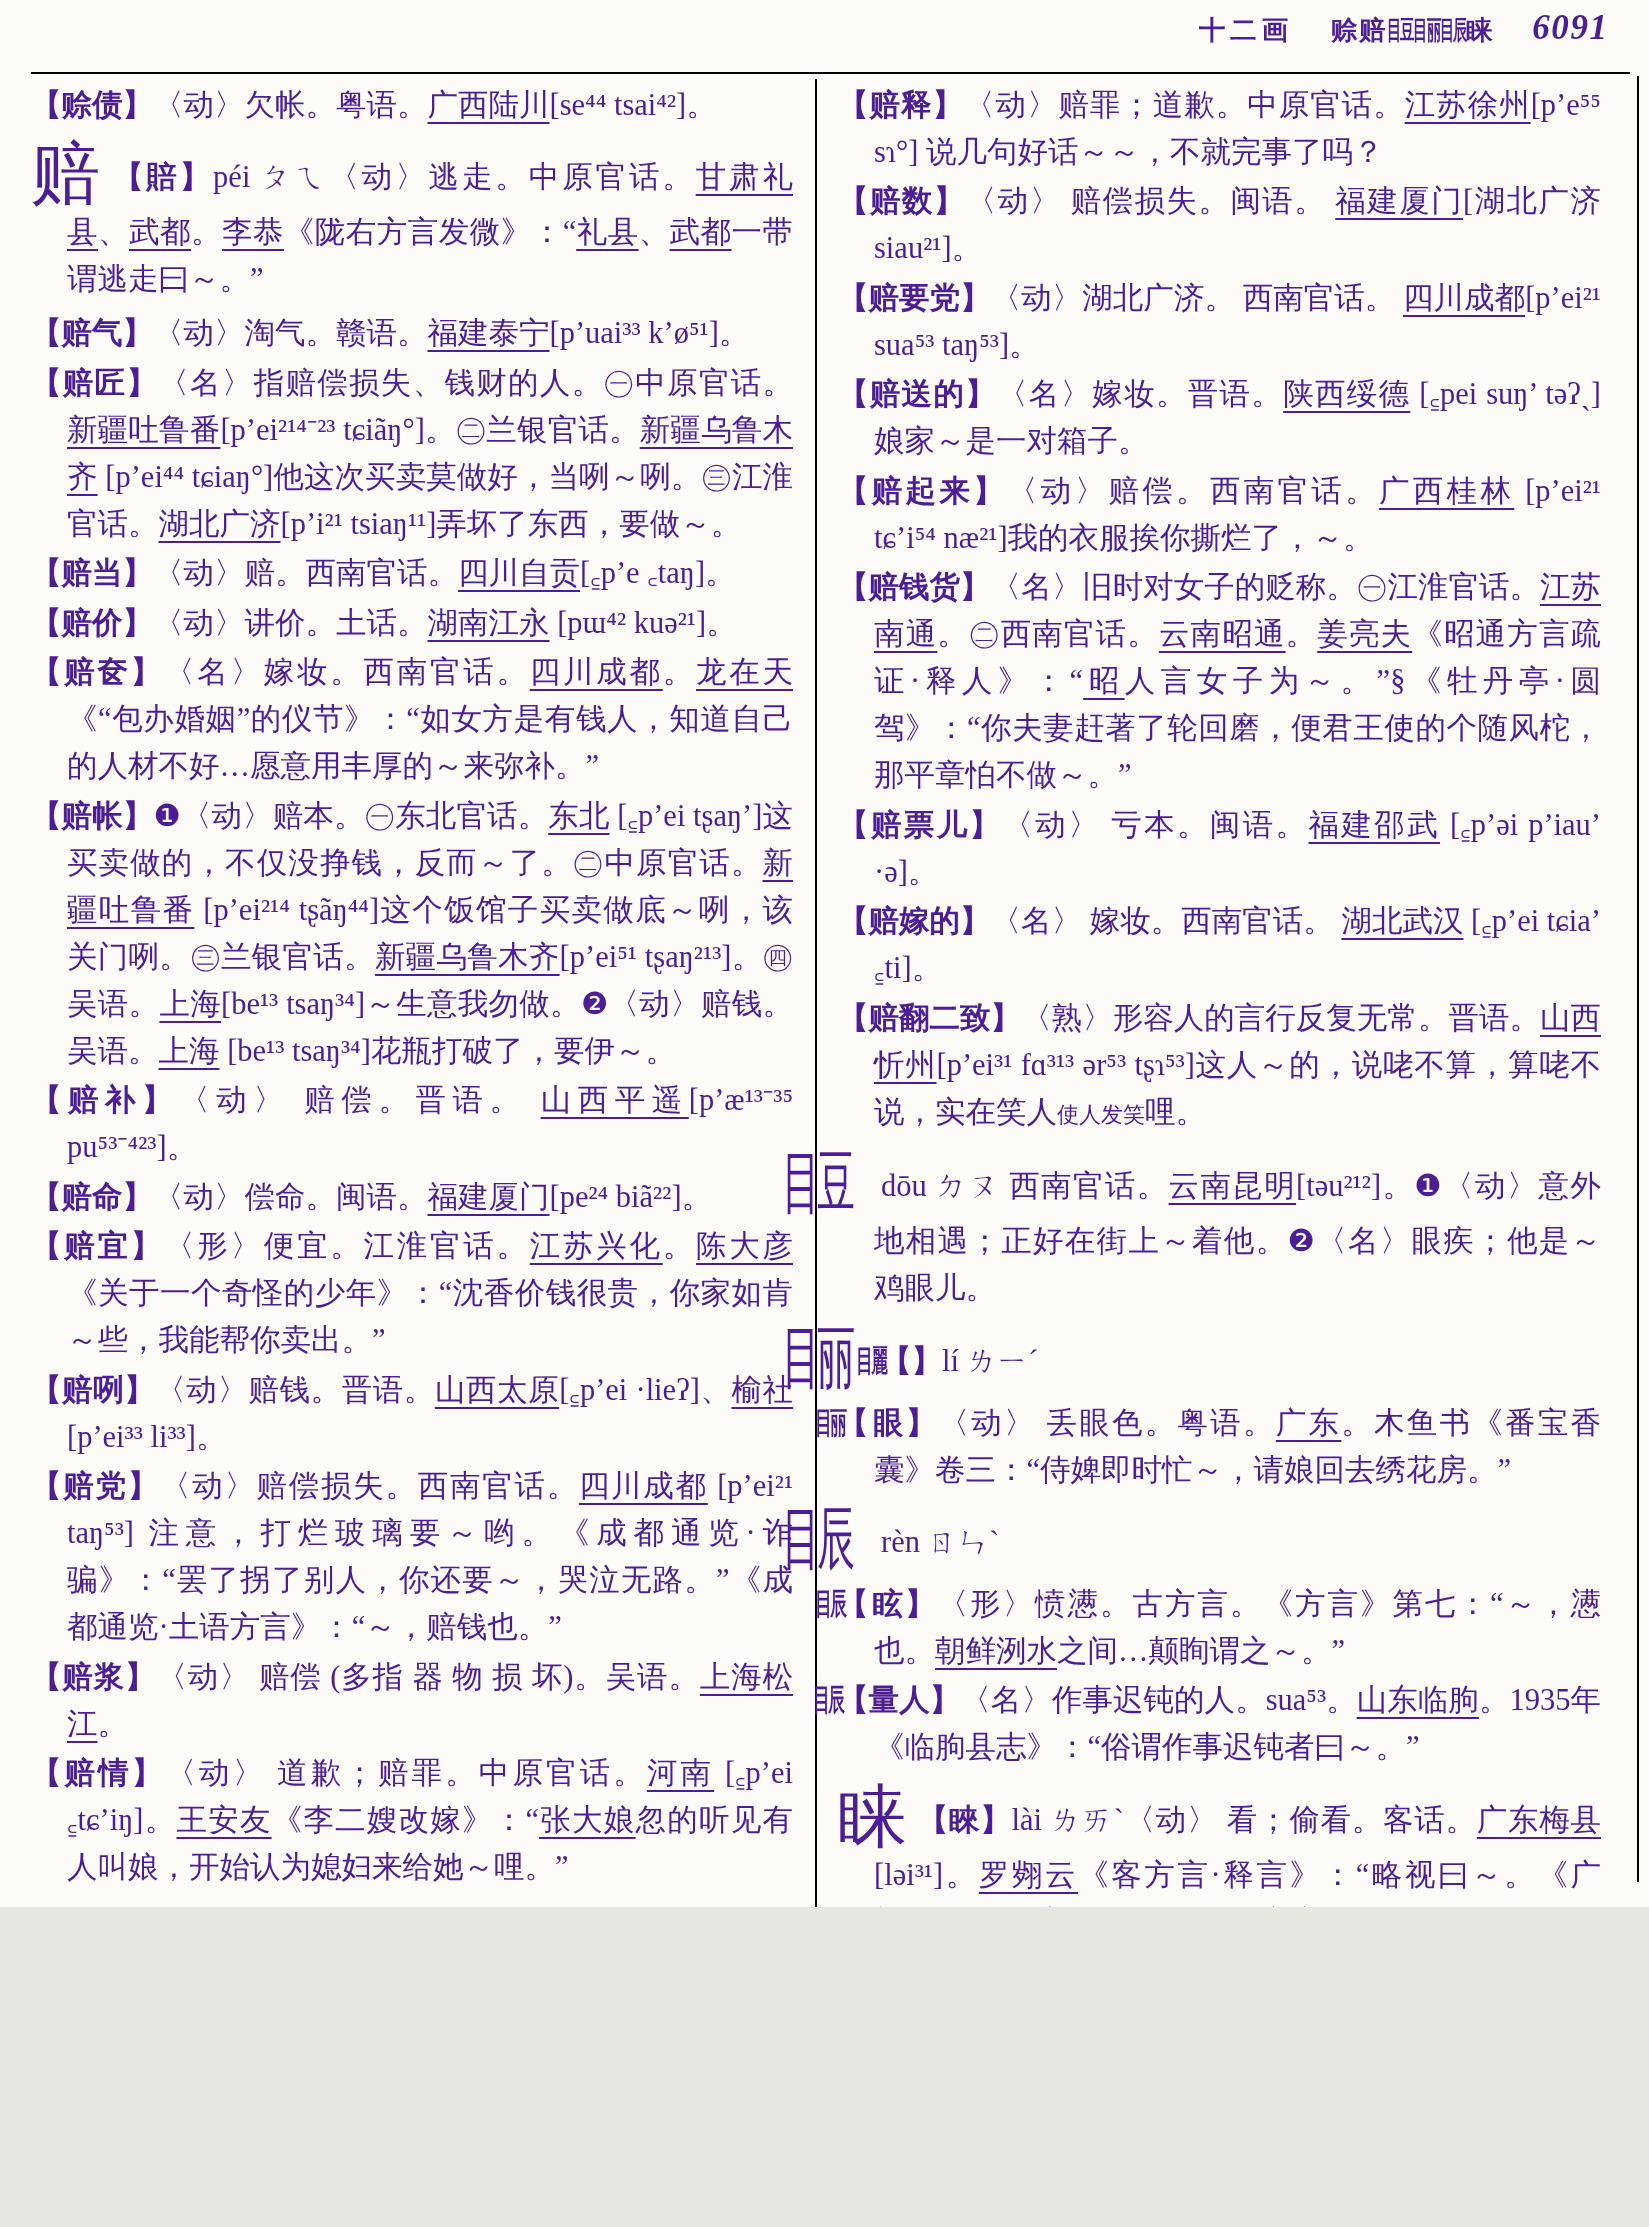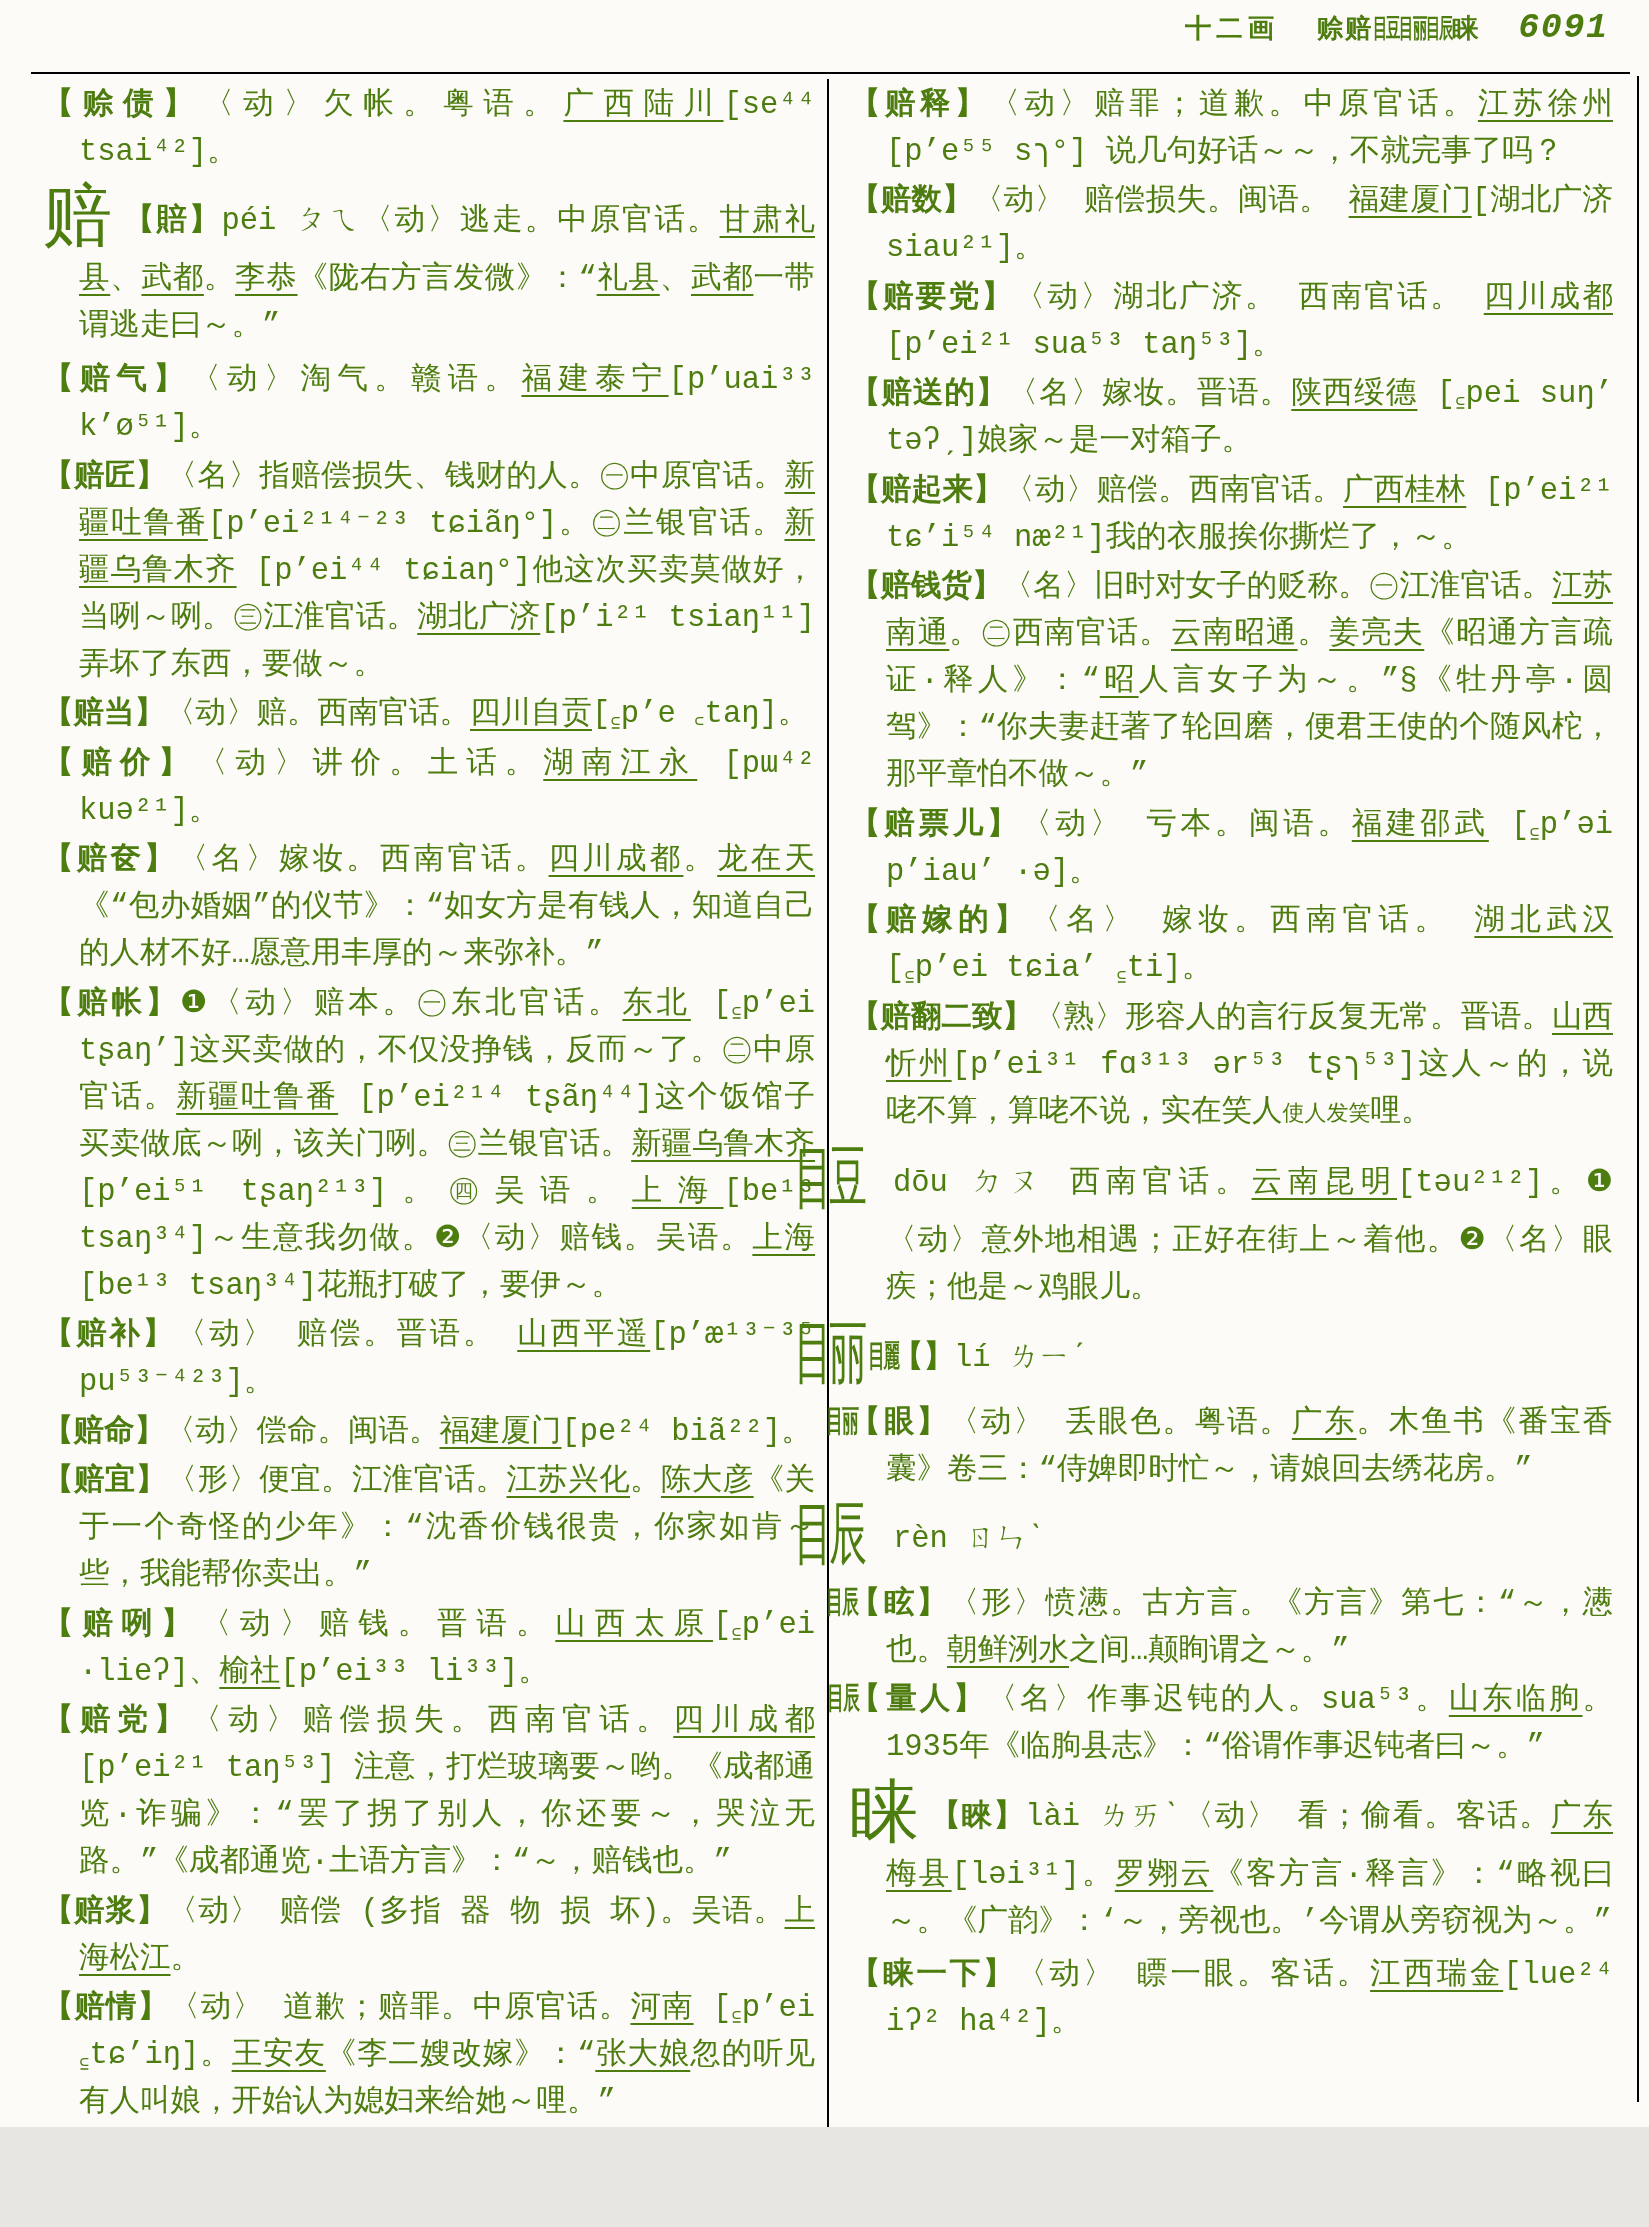--- a/index.html
+++ b/index.html
@@ -1,32 +1,32 @@
 <!DOCTYPE html>
 <html style="font-size:13.2px"><head>
 <meta charset="utf-8">
 <style>
   html,body{margin:0;padding:0;background:#e8e6e0;}
   .page{
-    width:1650px;height:2127px;box-sizing:border-box;position:relative;
-    background:#fcfbf8;color:#4d7c0f;
-    font-family:Liberation Mono, monospace;
+    width:1650px;height:1907px;box-sizing:border-box;position:relative;
+    background:#fcfbf8;color:#4c1d95;
+    font-family:Liberation Serif, serif;
     padding:8.2px 20px 20px 31px;
   }
   .pg-header{
     display:flex;justify-content:flex-end;align-items:baseline;
     gap:38px;padding-right:21.4px;height:61px;
     font-weight:bold;font-size:26.4px;letter-spacing:5px;
   }
   .pg-header .hdr-chars{letter-spacing:1.6px;text-align:center;}
   .pg-number{font-size:35px;font-style:italic;letter-spacing:1.6px;}
   .toprule{border-top:2.5px solid #000;margin:3.3px 0 5px 0;}
   .cols{display:flex;align-items:stretch;height:2112px;overflow:hidden;}
   .col{width:784px;box-sizing:border-box;}
-  .col-left{padding-right:12px;margin-left:12px;}
+  .col-left{padding-right:22px;}
   .col-right{padding-left:21px;}
   .divider{width:0;border-left:2.5px solid #000;}
   .edge{position:absolute;right:11.5px;top:76px;bottom:25px;border-left:2.5px solid #000;}
   p.block{
     font-size:30.5px;line-height:47px;margin:2.5px 0;
     padding-left:36px;text-indent:-36px;text-align:justify;
   }
   p.head{margin:11.5px 0 6.6px 0;}
   .b{font-weight:bold;}
   .u{text-decoration:underline;text-decoration-thickness:2.1px;text-underline-offset:6.6px;}

